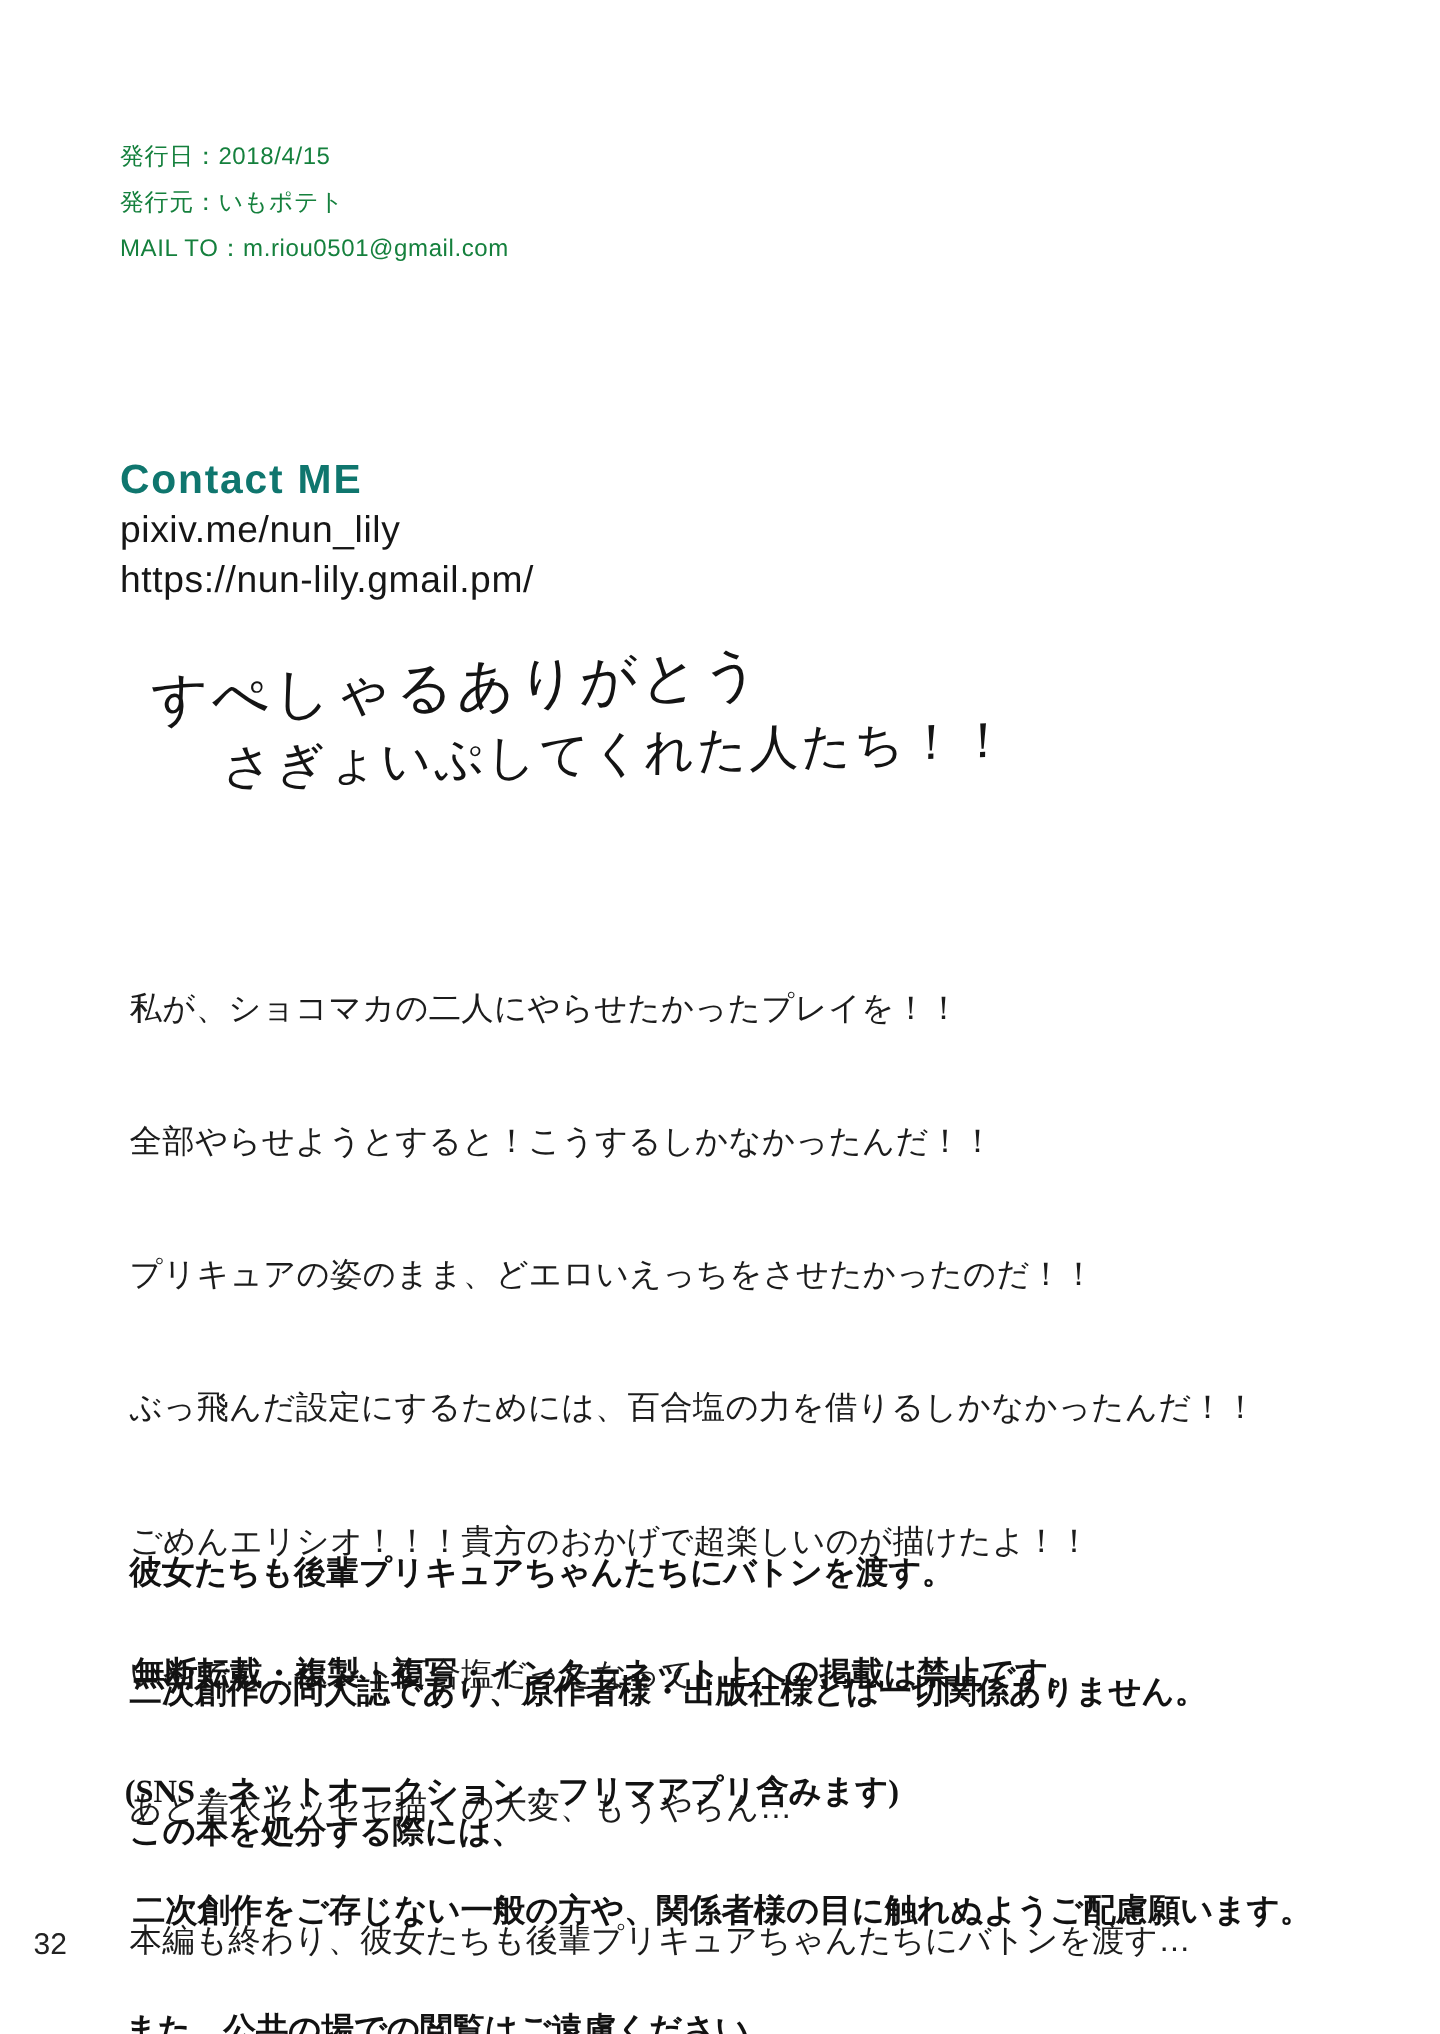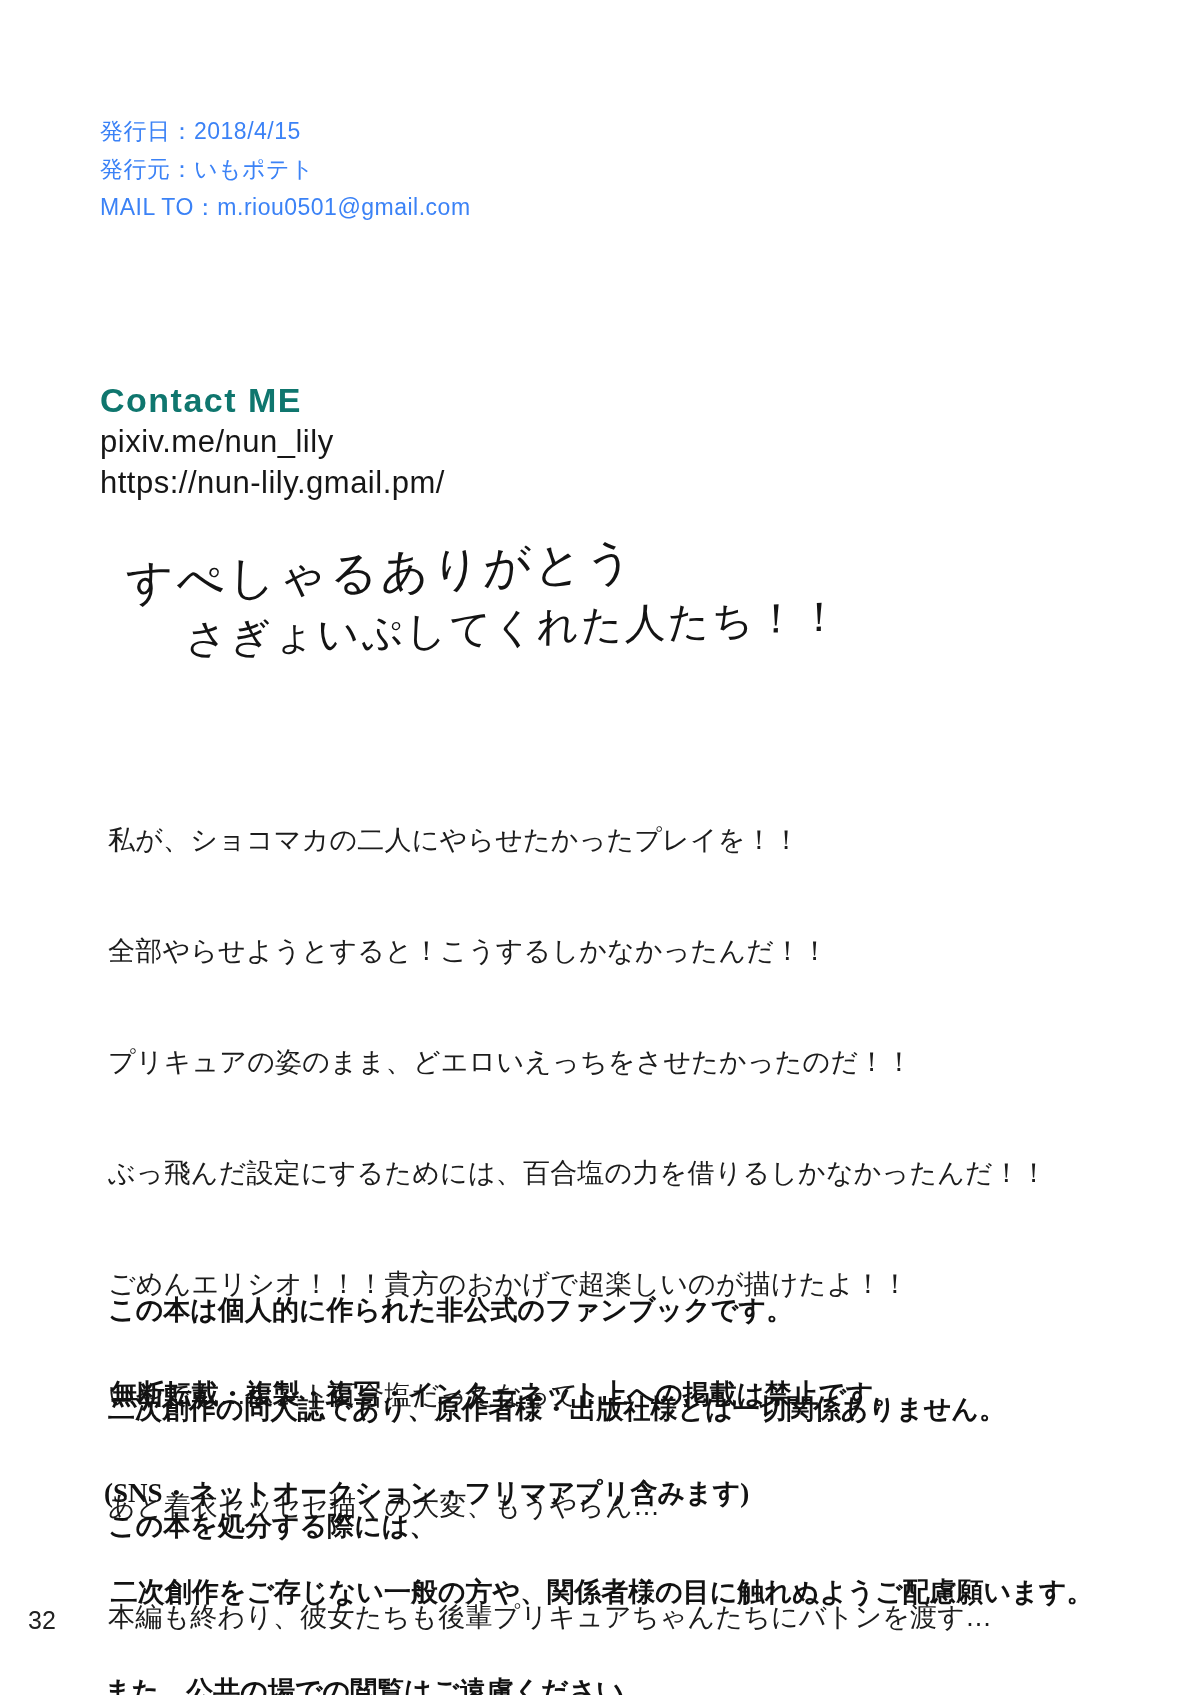--- a/index.html
+++ b/index.html
@@ -15,24 +15,24 @@
     background: #ffffff;
     color: #1b1b1b;
     font-family: "Liberation Sans", "DejaVu Sans", sans-serif;
     overflow: hidden;
   }
   .abs { position: absolute; }
 
   .pub-info {
     left: 100px;
     top: 112px;
-    font-size: 23px;
+    font-size: 20px;
     line-height: 38px;
     letter-spacing: 0.5px;
-    color: #3b82f6;
+    color: #15803d;
   }
 
   .contact-heading {
     left: 100px;
     top: 381px;
     font-size: 34px;
     font-weight: 900;
     letter-spacing: 1.5px;
     color: #0f766e;
   }
@@ -122,21 +122,21 @@
     <div>ごめんエリシオ！！！貴方のおかげで超楽しいのが描けたよ！！</div>
     <div>いやでも…ホント百合塩だったなって…</div>
     <div>あと着衣セッセセ描くの大変、もうやらん…</div>
     <div>本編も終わり、彼女たちも後輩プリキュアちゃんたちにバトンを渡す…</div>
     
     
     
   </div>
 
   <div class="abs disclaimer disclaimer-1">
-    <div>この本は個人的に作られた非公式のファンブックです。</div>
+    <div>彼女たちも後輩プリキュアちゃんたちにバトンを渡す。</div>
     <div>二次創作の同人誌であり、原作者様・出版社様とは一切関係ありません。</div>
   </div>
 
   <div class="abs disclaimer disclaimer-2">
     <div> 無断転載・複製・複写・インターネット上への掲載は禁止です。</div>
     <div>(SNS・ネットオークション・フリマアプリ含みます)</div>
     <div> 二次創作をご存じない一般の方や、関係者様の目に触れぬようご配慮願います。</div>
     <div>また、公共の場での閲覧はご遠慮ください。</div>
   </div>
 

